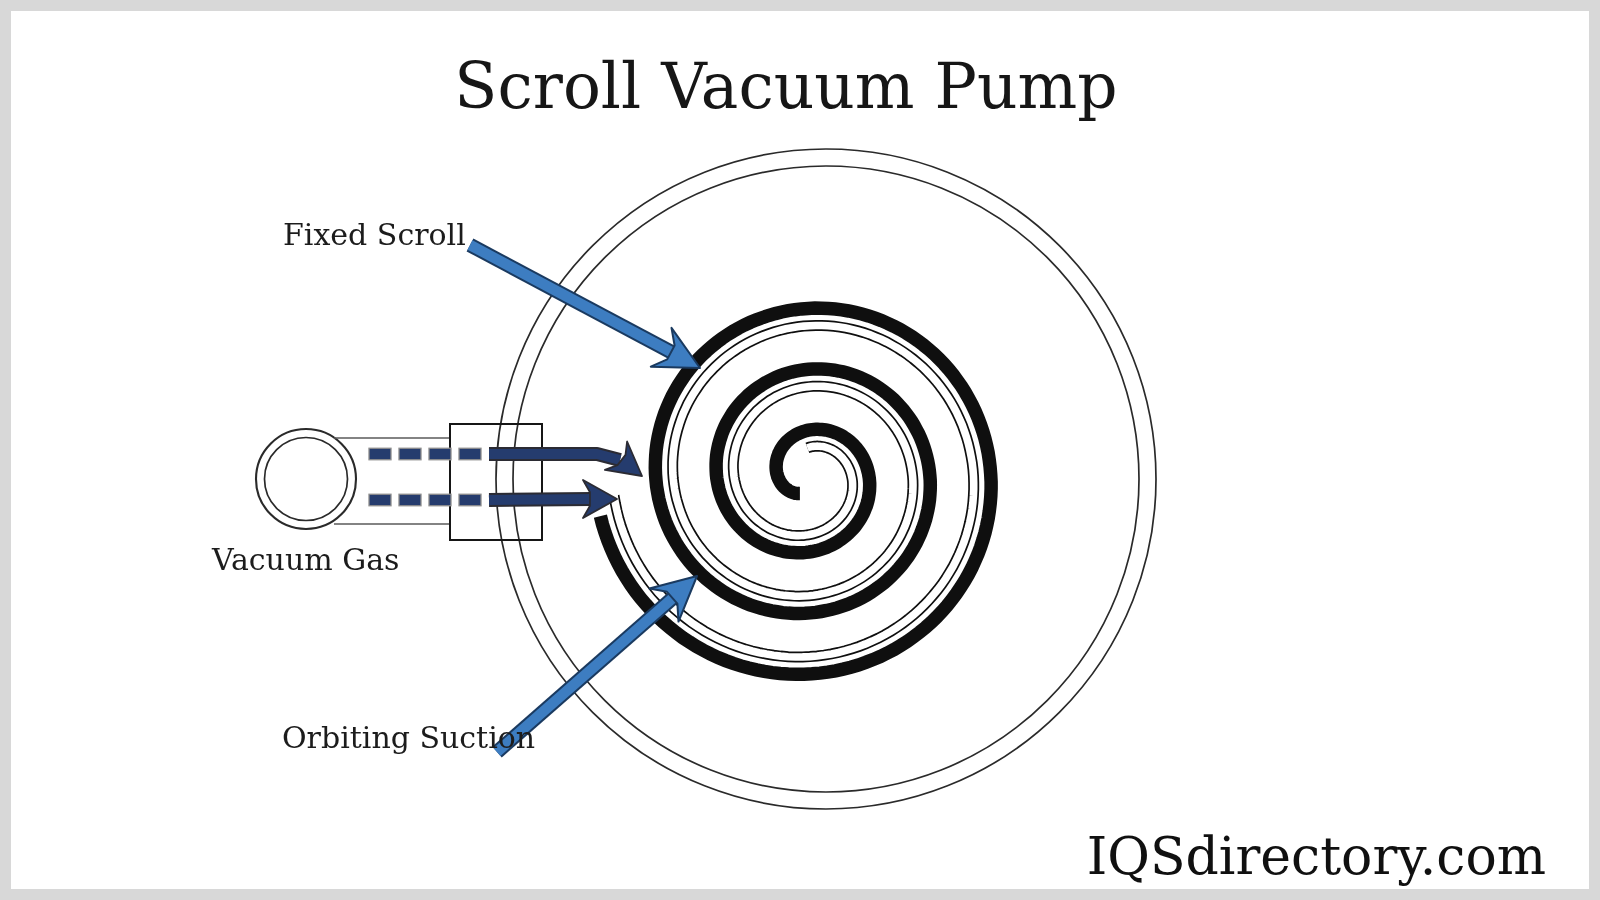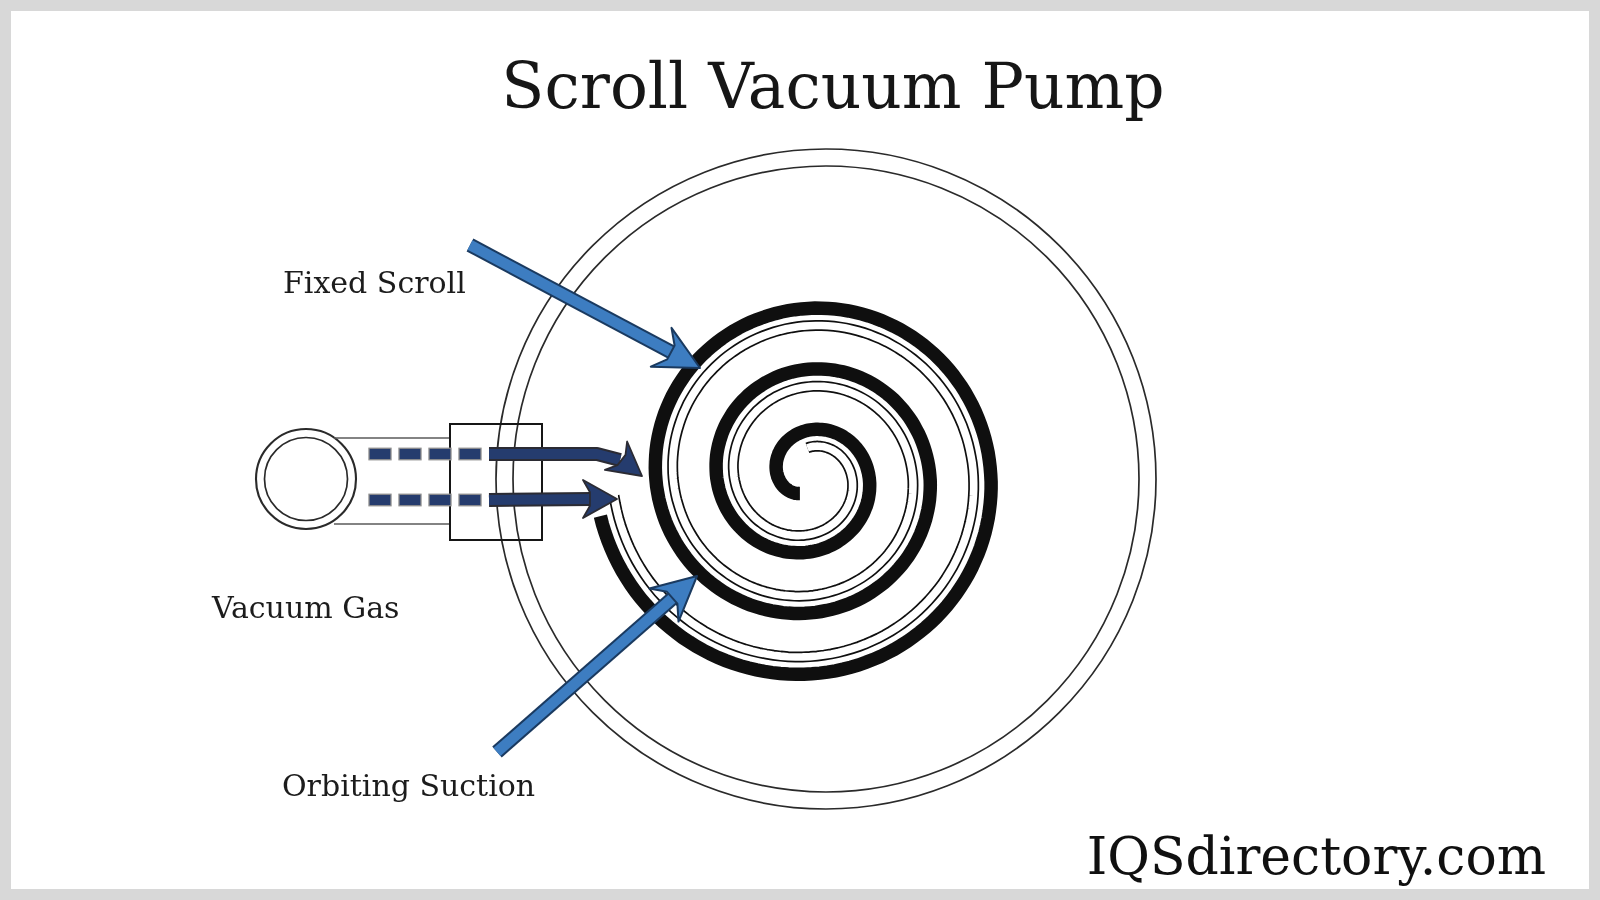--- a/index.html
+++ b/index.html
@@ -28,23 +28,23 @@
   .navy-shaft{fill:none;stroke:var(--arrow-navy,#253c6e);stroke-width:10;stroke-linejoin:round;}
   .navy-head{fill:var(--arrow-navy,#253c6e);stroke:#2b2b33;stroke-width:1.8;stroke-linejoin:round;}
   .blue-shaft-outline{fill:none;stroke:var(--outline-dark,#1a3a60);stroke-width:14.5;}
   .blue-shaft{fill:none;stroke:var(--arrow-blue,#3d7dc1);stroke-width:10.5;}
   .blue-head{fill:var(--arrow-blue,#3d7dc1);stroke:var(--outline-dark,#1a3a60);stroke-width:2;stroke-linejoin:round;}
 
   
   .overlay{position:absolute;z-index:10;color:#161616;white-space:nowrap;}
   .page-title{
     top:50px;left:786px;transform:translateX(-50%);
-    font-size:63px;letter-spacing:0px;margin-left:47px;
+    font-size:63px;letter-spacing:0px;
   }
-  .label{font-size:30px;color:#1c1c1c;margin-top:48px;}
+  .label{font-size:30px;color:#1c1c1c;}
   .label-fixed{top:217px;left:283px;}
   .label-suction{top:542px;left:212px;}
   .label-orbiting{top:720px;left:282px;}
   .watermark{top:826px;right:54px;font-size:52px;color:#101010;}
 </style>
 </head>
 <body>
 
 <div class="frame"></div>
 

